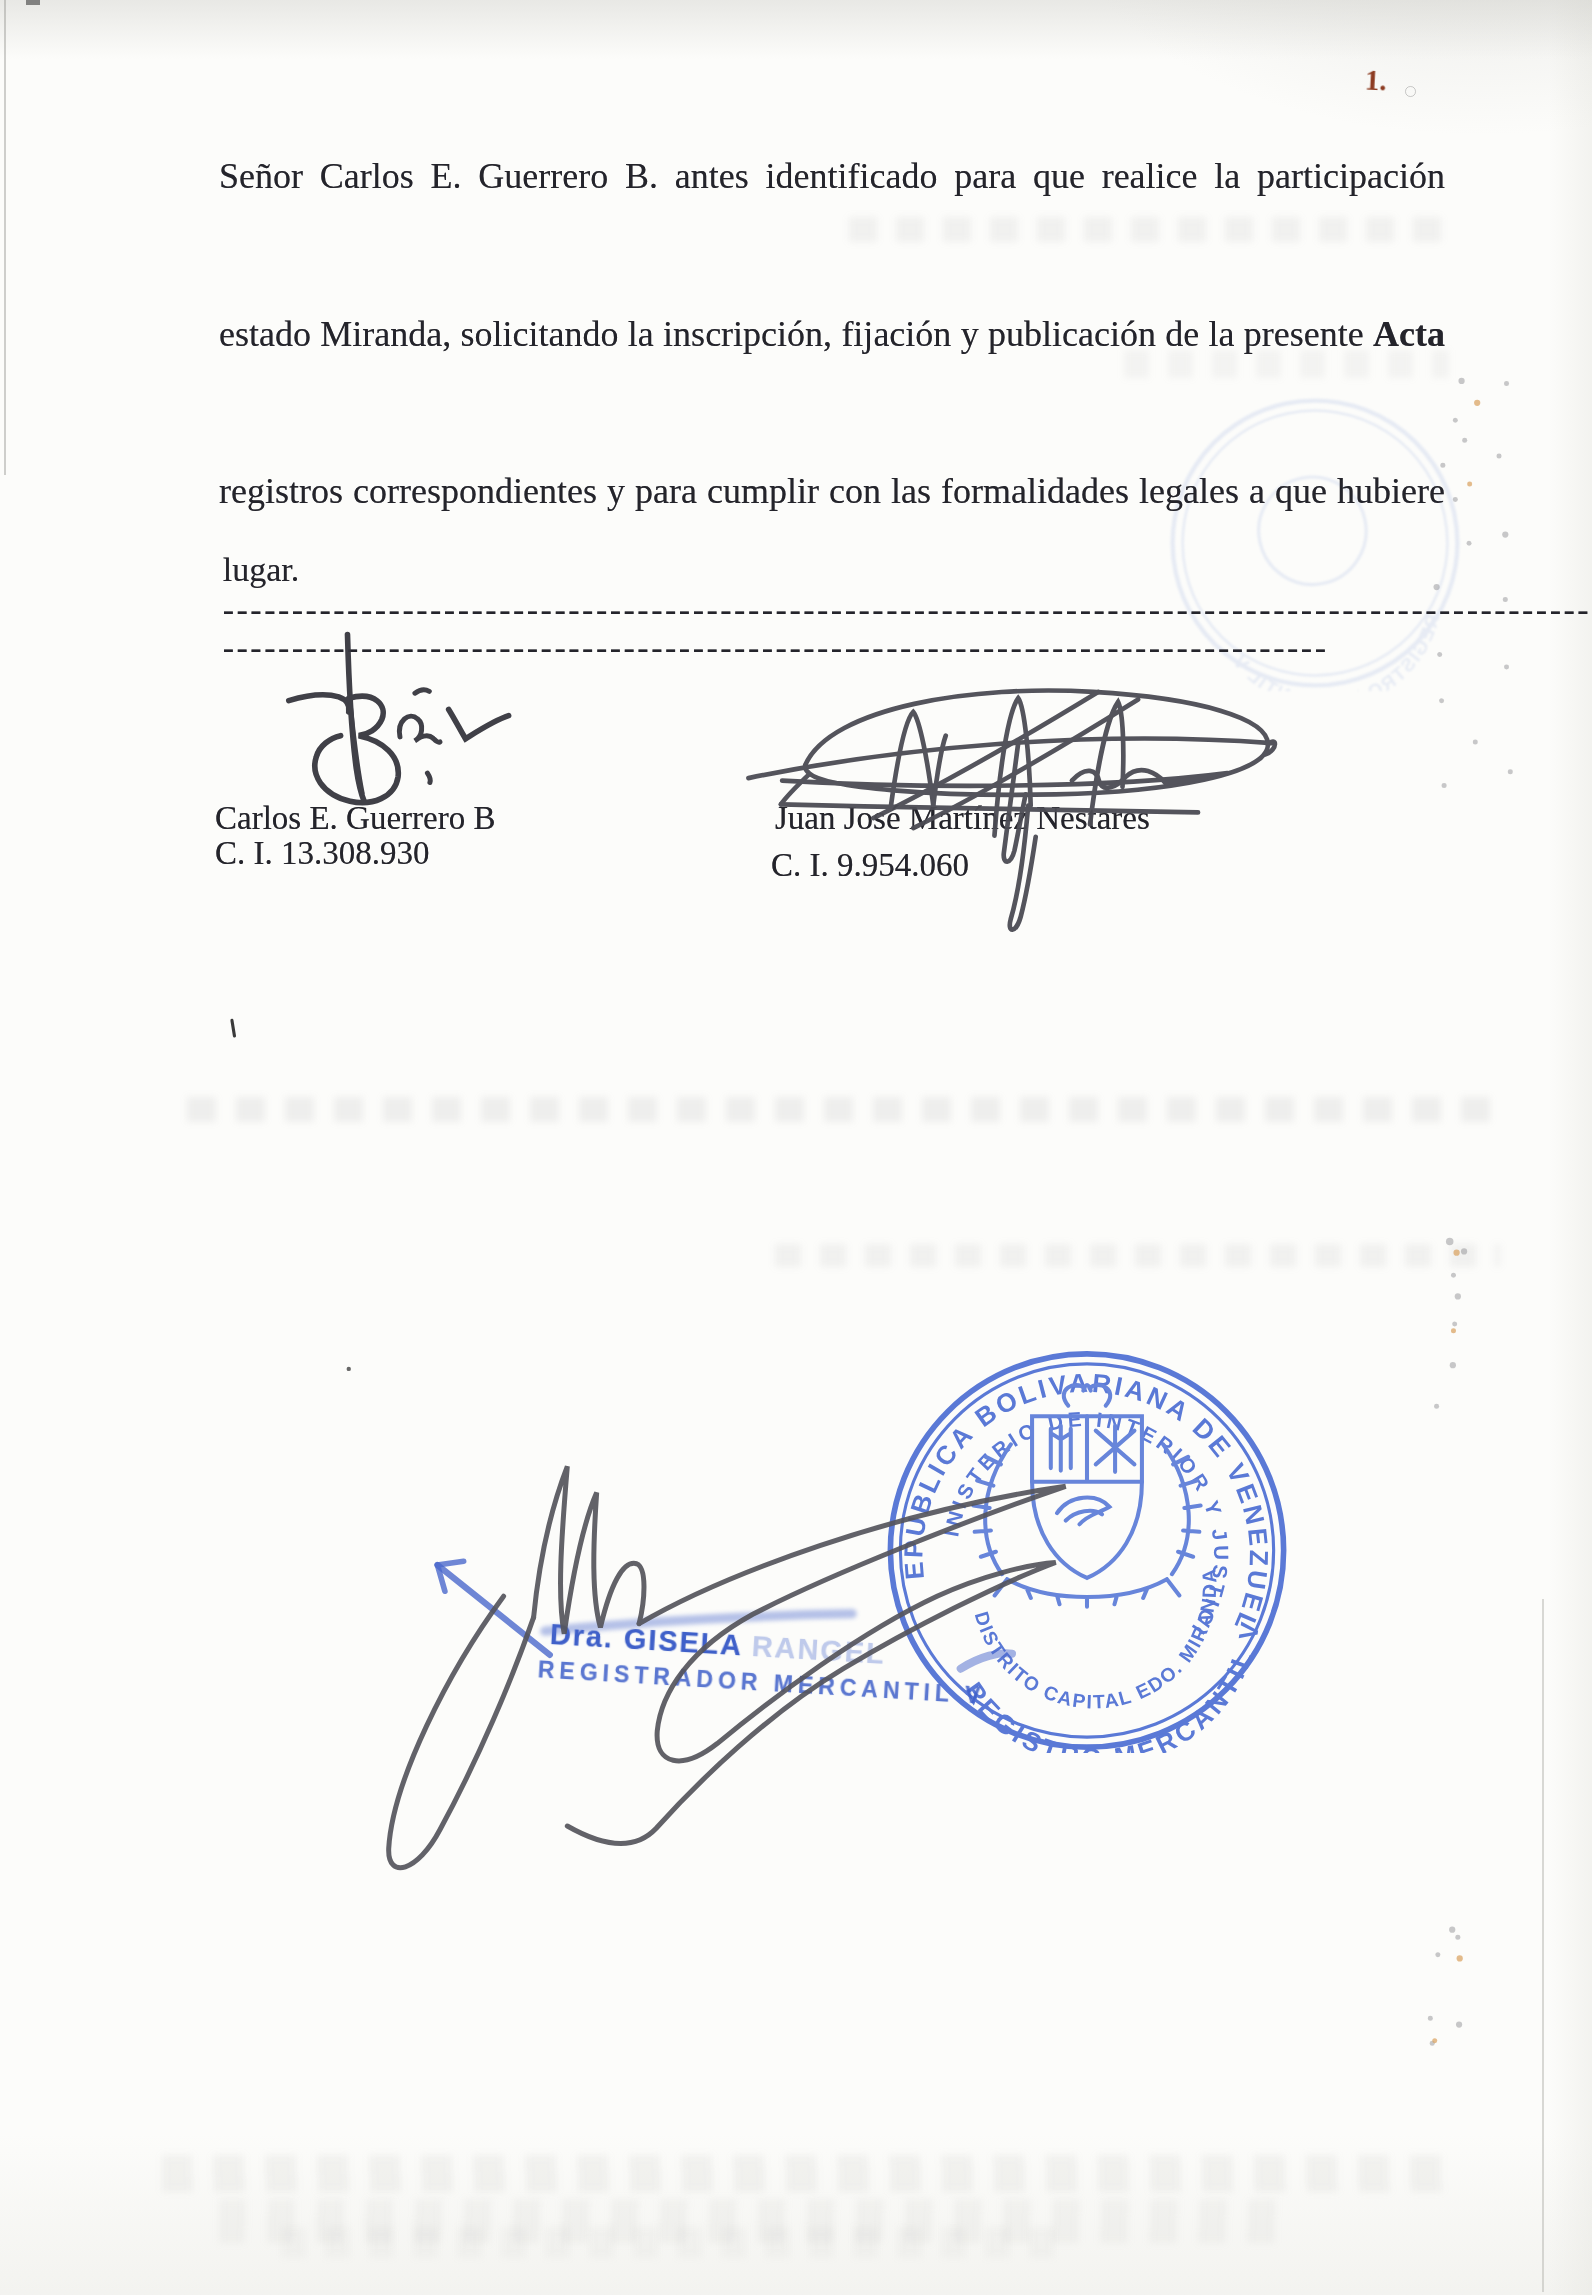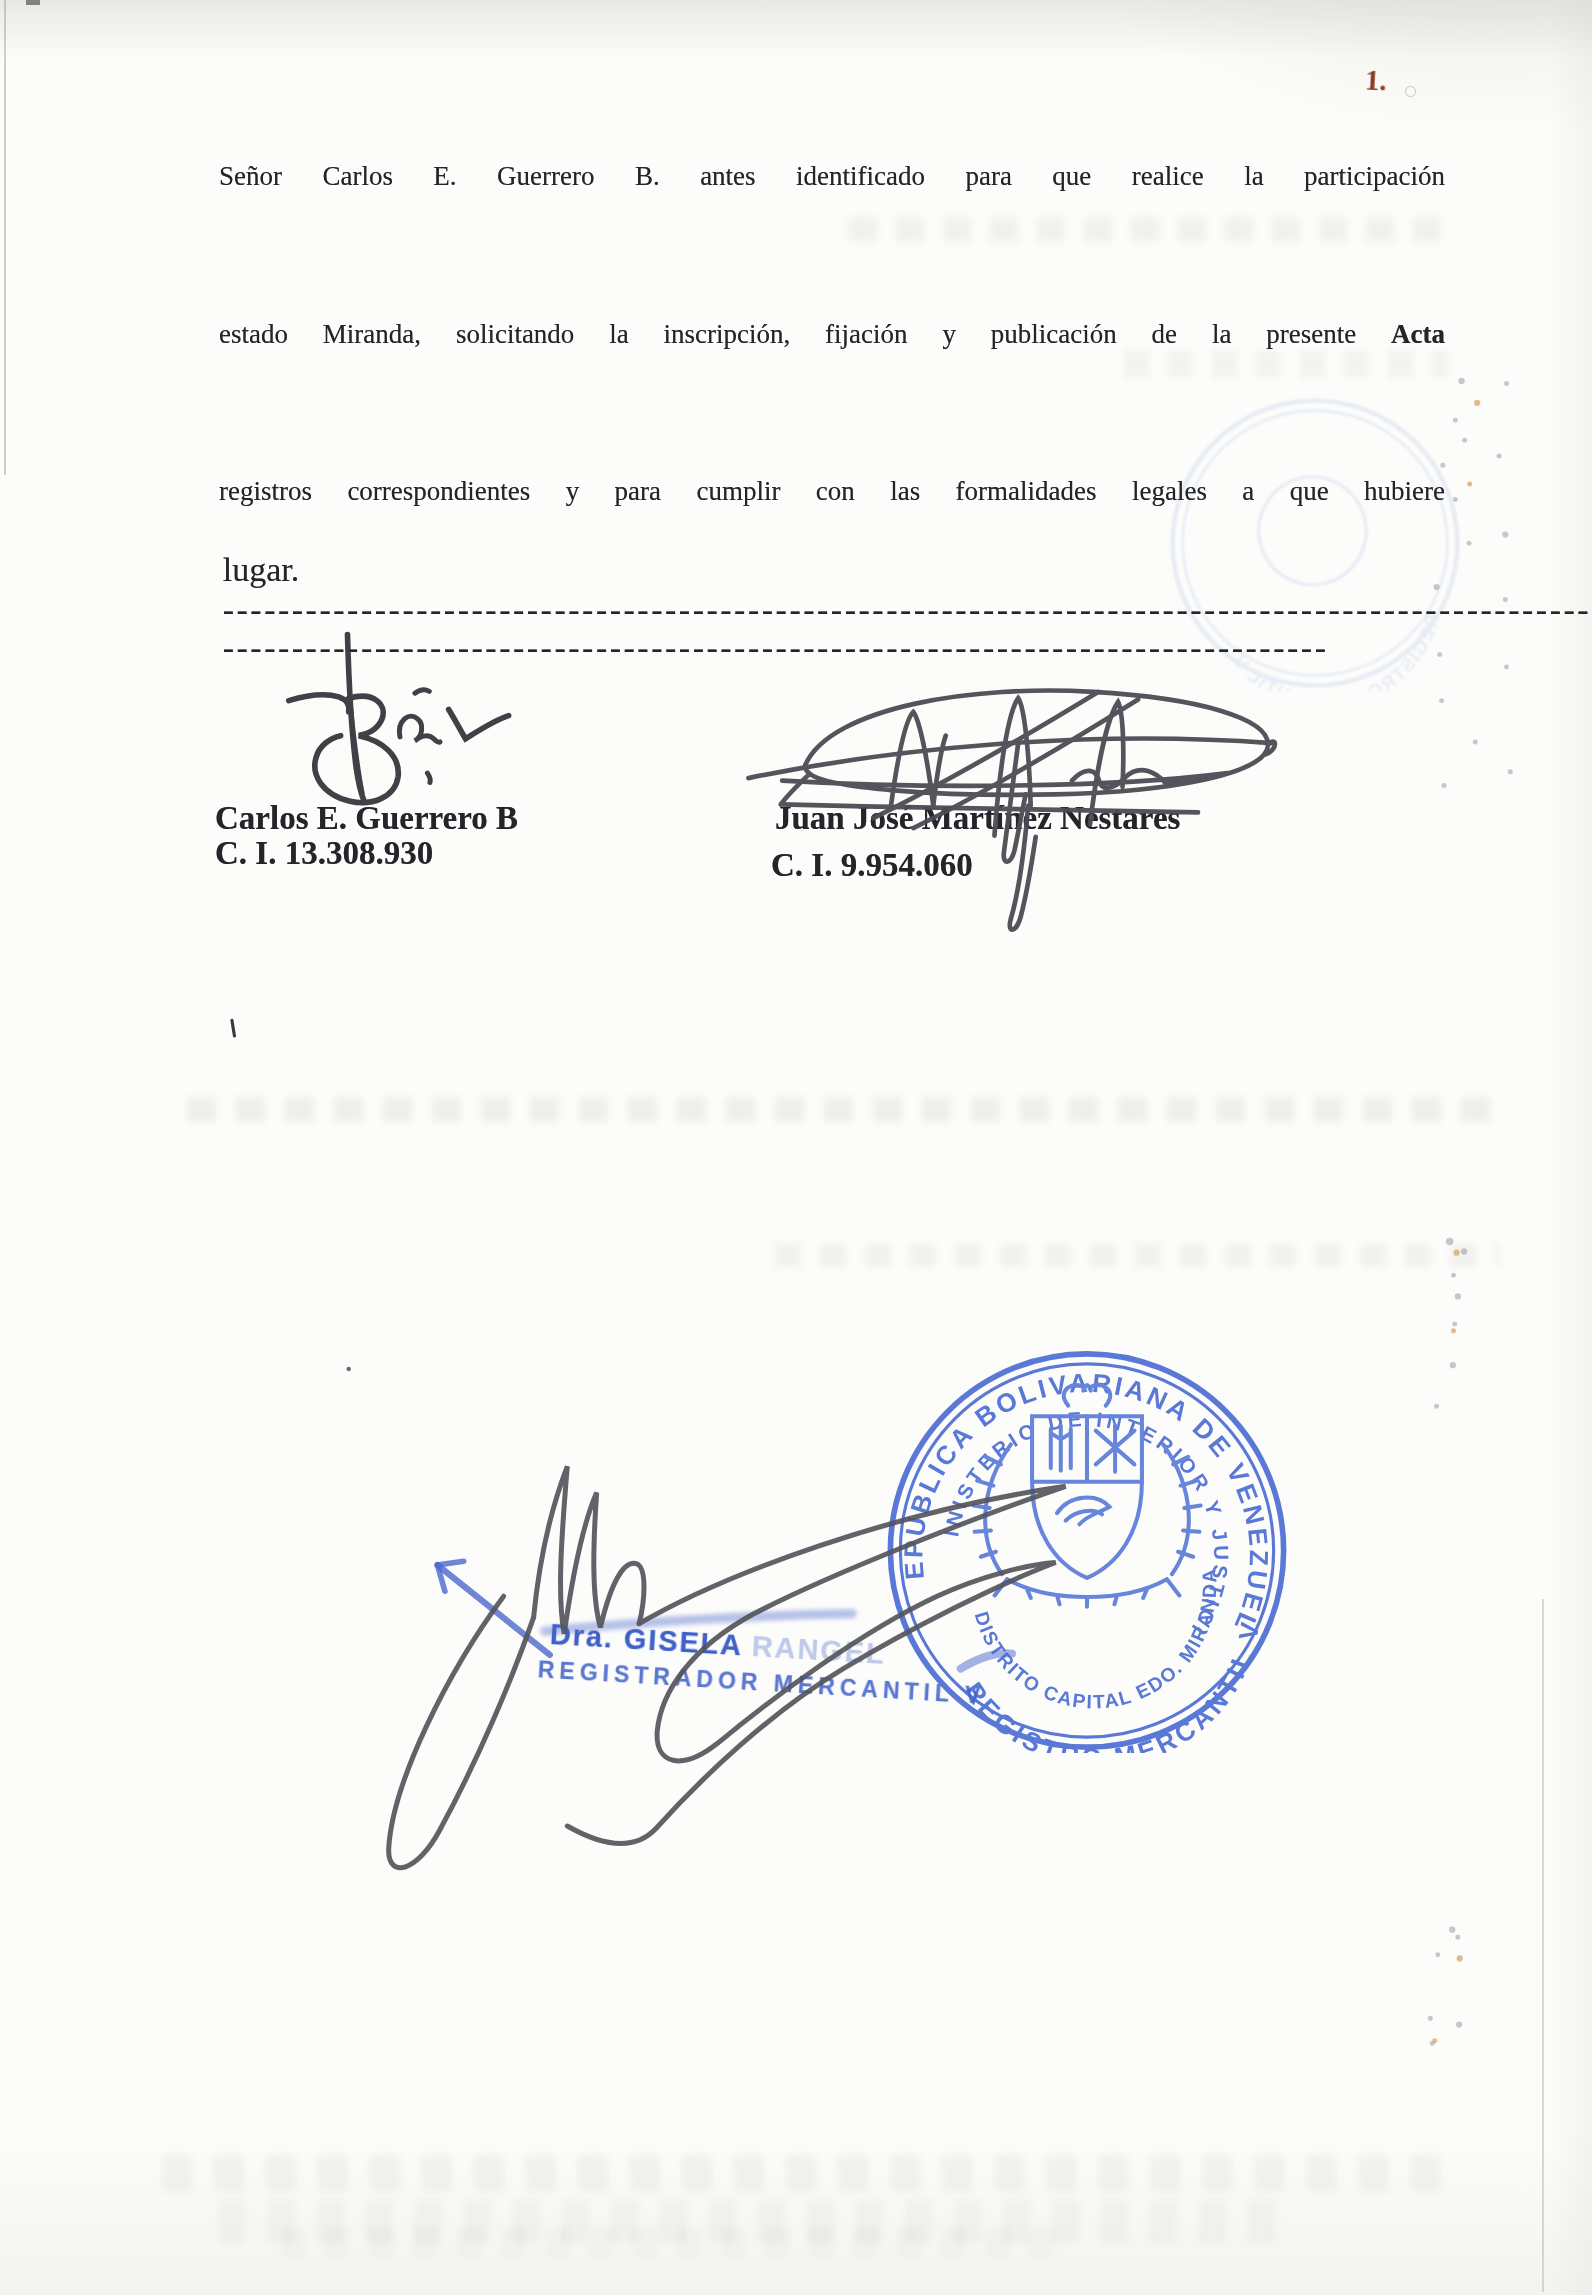--- a/index.html
+++ b/index.html
@@ -8,33 +8,33 @@
     background:
       linear-gradient(180deg, rgba(205,205,200,.42), rgba(205,205,200,0) 59px),
       radial-gradient(ellipse 593px 325px at 93% -4%, rgba(188,188,182,.30), rgba(188,188,182,0) 70%),
       linear-gradient(270deg, rgba(225,225,219,.35), rgba(225,225,219,0) 44px),
       linear-gradient(0deg, rgba(222,222,216,.30), rgba(222,222,216,0) 162px),
       #fcfcfa;
     font-family:"Liberation Serif", serif;
   }
   
   .jline{
-    position:absolute; left:219px; width:1226px; font-size:27px; line-height:40px;
+    position:absolute; left:219px; width:1226px; font-size:36px; line-height:40px;
     color:#24242b; text-align:justify; text-align-last:justify;
     text-shadow:0 0 0.6px rgba(35,35,42,.55);
   }
   .jline b{font-weight:700;}
   .dashline{
     position:absolute; left:219px; width:1226px; font-size:34px; line-height:40px;
     color:#24242b; display:flex; align-items:baseline; text-shadow:0 0 0.6px rgba(35,35,42,.5);flex-direction:column;
   }
   .dashline .txt{white-space:nowrap;}
   .dashfill{flex:1; overflow:hidden; white-space:nowrap; letter-spacing:2.5px; margin-left:3.7px;}
   
-  .namecol{position:absolute; color:#24242b; font-weight:700; font-size:33px; text-shadow:0 0 0.6px rgba(35,35,42,.6);}
+  .namecol{position:absolute; color:#24242b; font-weight:400; font-size:33px; text-shadow:0 0 0.6px rgba(35,35,42,.6);}
   
   .round-stamp{position:absolute; left:886px; top:1348px; width:402px; height:405px; opacity:.92; filter:blur(0.2px);}
   .round-stamp text{font-family:"Liberation Sans", sans-serif; font-weight:700; fill:#4d6ed3;}
   
   .reg-stamp{
     position:absolute; left:551px; top:1618px; transform:rotate(3.4deg); transform-origin:left top;
     color:#3f60c9; font-family:"Liberation Sans", sans-serif; font-weight:700;
     text-shadow:0 0 1.2px rgba(63,96,201,.45); filter:blur(0.2px);
   }
   .reg-stamp .l1{font-size:29px; letter-spacing:1.9px; white-space:nowrap;}

